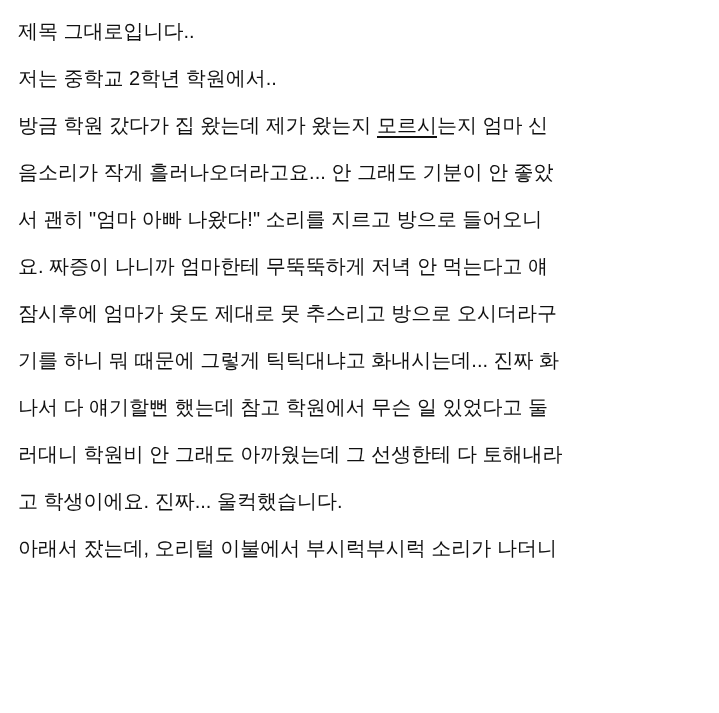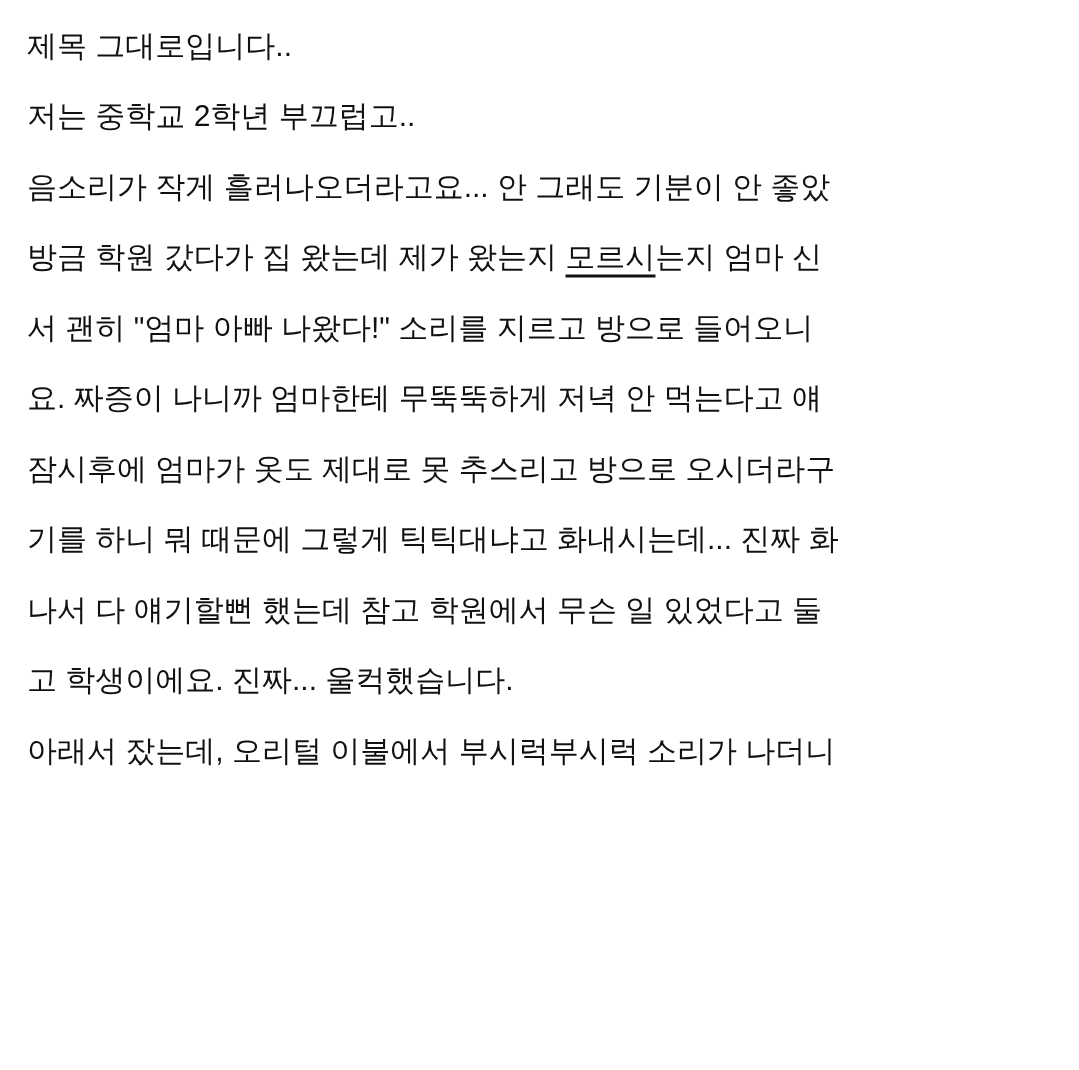--- a/index.html
+++ b/index.html
@@ -28,23 +28,24 @@
   .spell-underline {
     border-bottom: 2px solid #111111;
     padding-bottom: 0px;
   }
 </style>
 </head>
 <body>
 
 <div class="post-body">
   <div class="text-line">제목 그대로입니다..</div>
-  <div class="text-line">저는 중학교 2학년 부끄럽고..</div>
+  <div class="text-line">저는 중학교 2학년 학원에서..</div>
+  <div class="text-line"><span>방금 학원 갔다가 집 왔는데 제가 왔는지 </span><span class="spell-underline">모르시</span><span>는지 엄마 신</span></div>
   <div class="text-line">음소리가 작게 흘러나오더라고요... 안 그래도 기분이 안 좋았</div>
-  <div class="text-line"><span>방금 학원 갔다가 집 왔는데 제가 왔는지 </span><span class="spell-underline">모르시</span><span>는지 엄마 신</span></div>
   <div class="text-line">서 괜히 "엄마 아빠 나왔다!" 소리를 지르고 방으로 들어오니</div>
   <div class="text-line">요. 짜증이 나니까 엄마한테 무뚝뚝하게 저녁 안 먹는다고 얘</div>
   <div class="text-line">잠시후에 엄마가 옷도 제대로 못 추스리고 방으로 오시더라구</div>
   <div class="text-line">기를 하니 뭐 때문에 그렇게 틱틱대냐고 화내시는데... 진짜 화</div>
   <div class="text-line">나서 다 얘기할뻔 했는데 참고 학원에서 무슨 일 있었다고 둘</div>
+  <div class="text-line">러대니 학원비 안 그래도 아까웠는데 그 선생한테 다 토해내라</div>
   <div class="text-line">고 학생이에요. 진짜... 울컥했습니다.</div>
   <div class="text-line">아래서 잤는데, 오리털 이불에서 부시럭부시럭 소리가 나더니</div>
 </div>
 
 </body></html>

